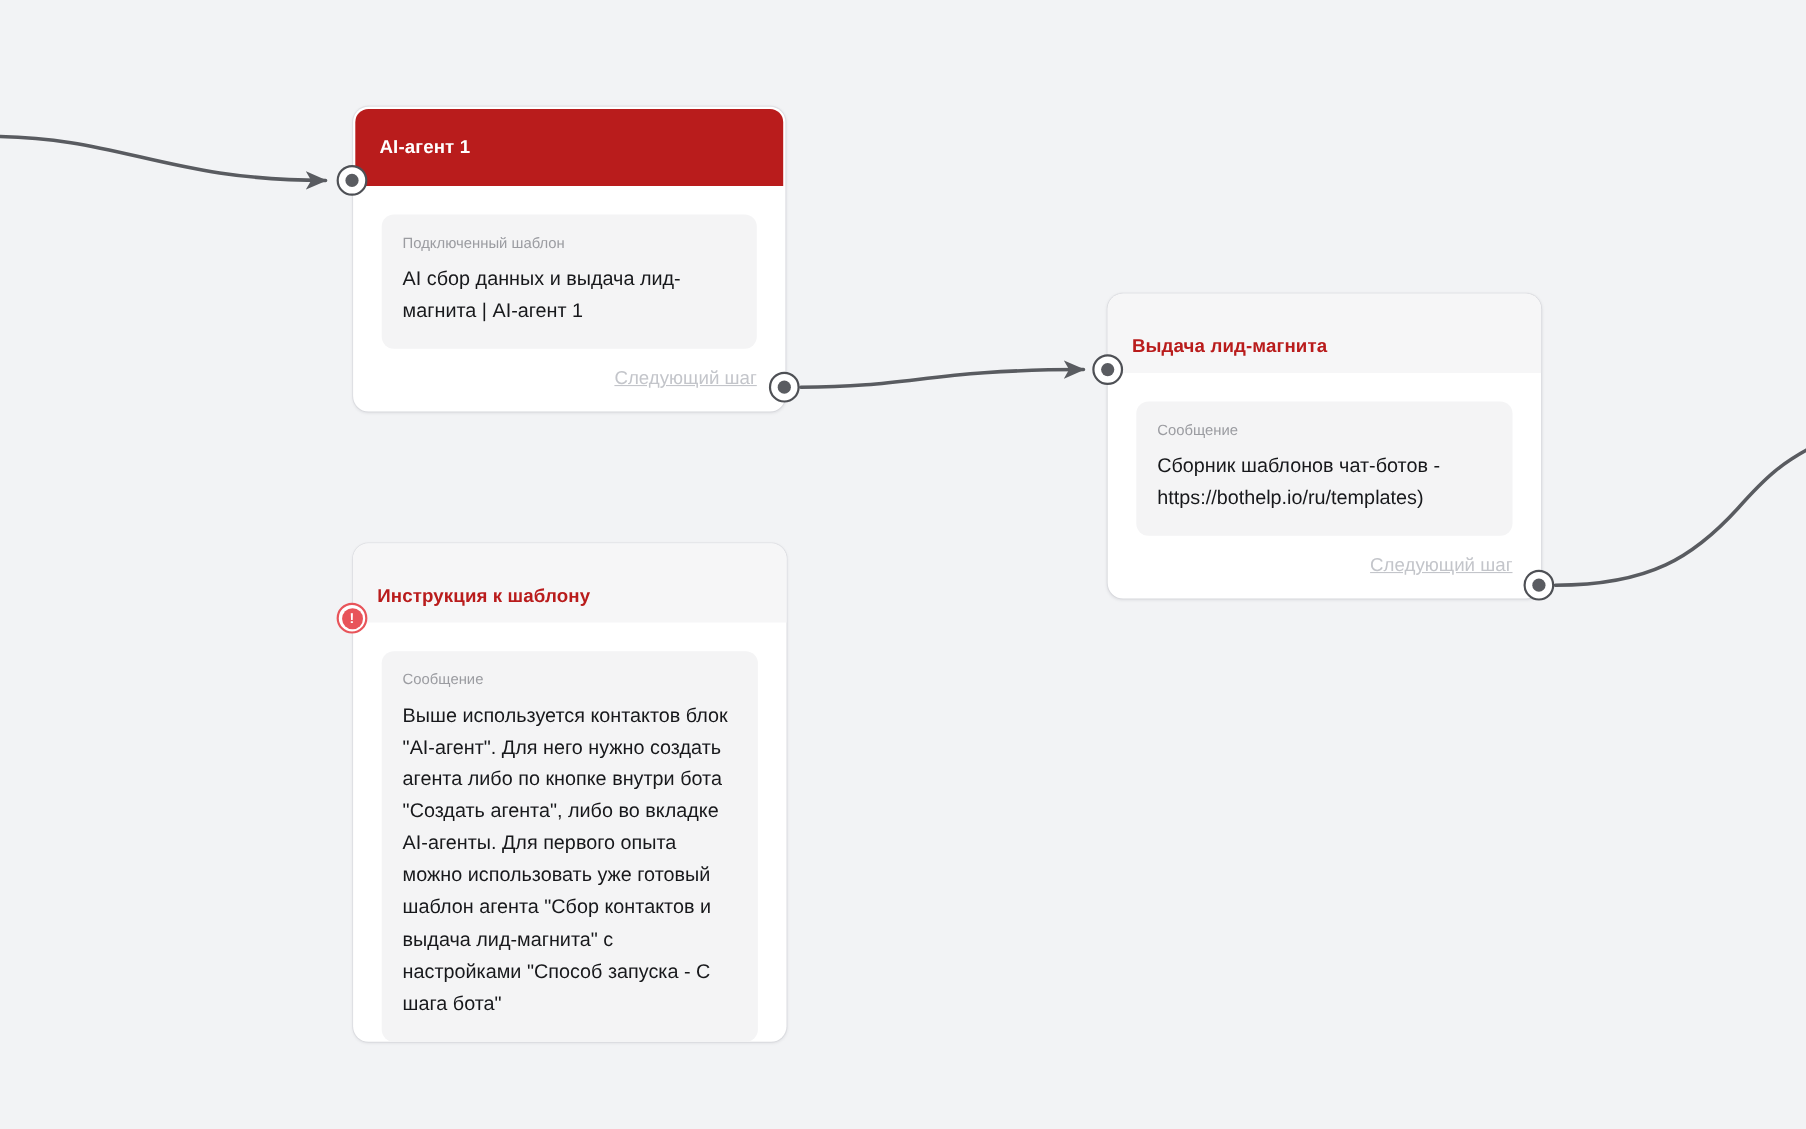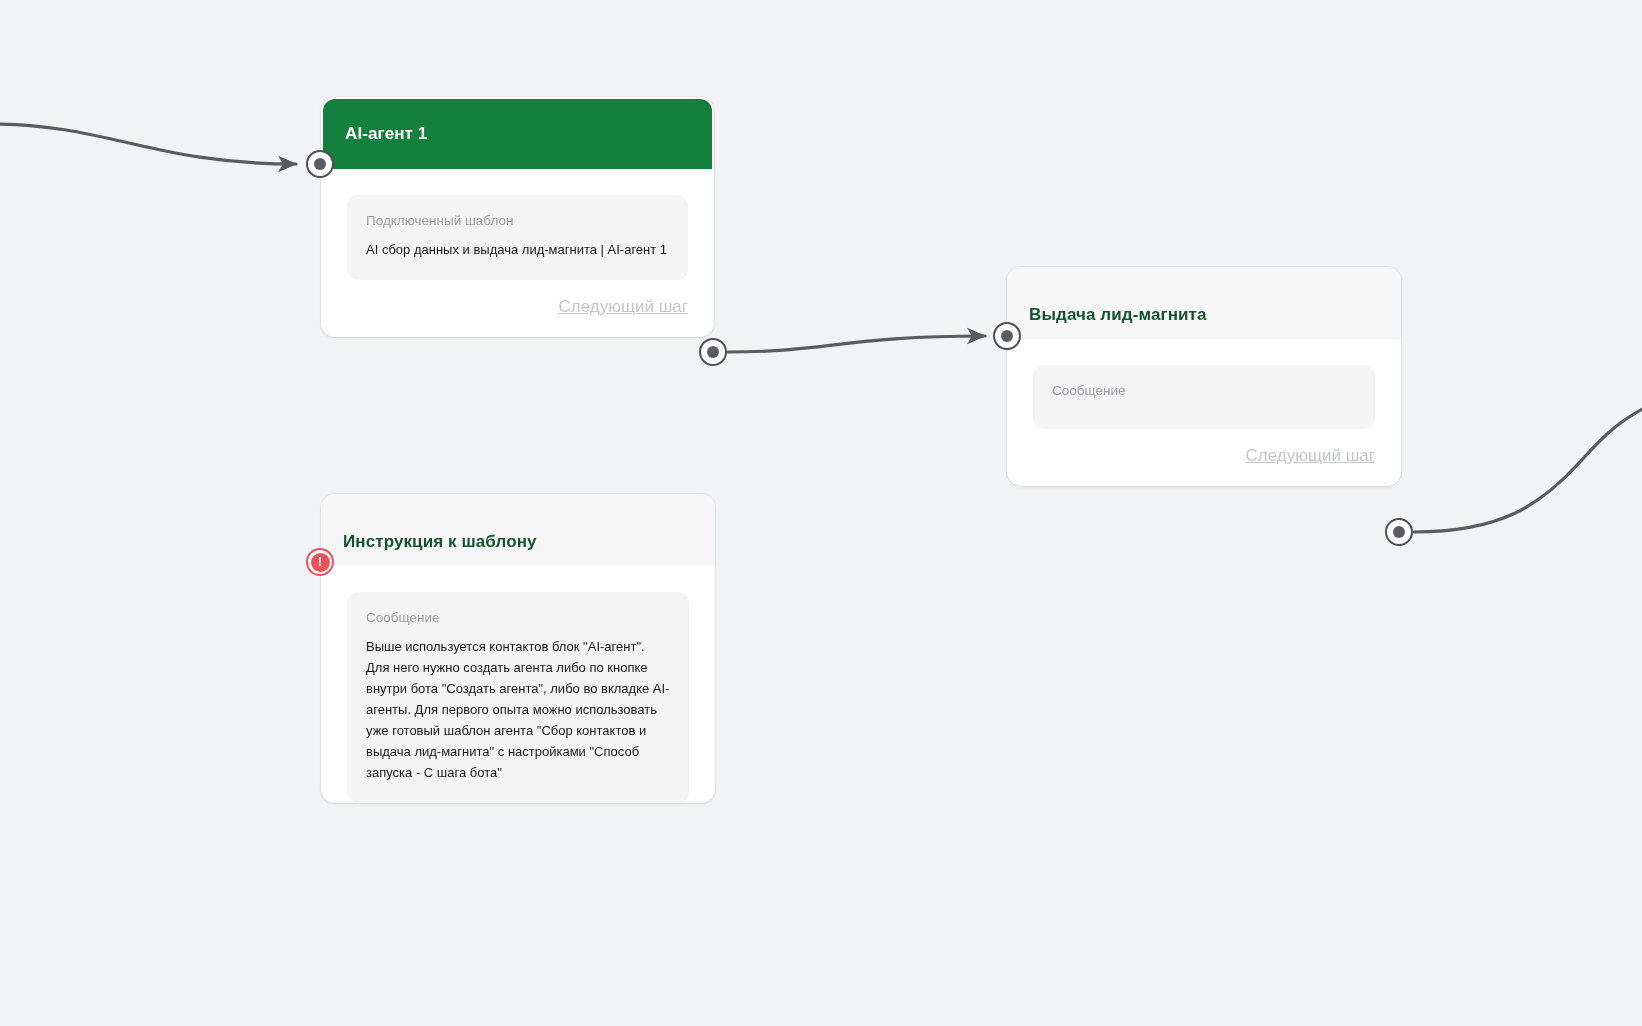--- a/index.html
+++ b/index.html
@@ -42,59 +42,59 @@
 
   .node-header {
     height: 72px;
     display: flex;
     align-items: center;
     padding: 0 22px;
     border-radius: 14px 14px 0 0;
   }
 
   .node-header.dark {
-    background: #15803d;
+    background: #b91c1c;
     border-radius: 12px 12px 0 0;
     margin: 2px 2px 0 2px;
     height: 70px;
   }
 
   .node-header.light {
     background: #f6f6f7;
   }
 
   .node-title {
     font-size: 17px;
     font-weight: bold;
     letter-spacing: .1px;
     line-height: 1.25;
   }
 
   .node-header.dark .node-title { color: #ffffff; }
-  .node-header.light .node-title { color: #14532d; margin-top: 23px; }
+  .node-header.light .node-title { color: #b91c1c; margin-top: 23px; }
 
   .node-body {
     padding: 26px 26px 0 26px;
   }
 
   .field-box {
     background: #f4f4f5;
     border-radius: 11px;
     padding: 17px 19px 20px 19px;
   }
 
   .field-label {
     font-size: 13.5px;
     color: #9b9ca1;
     line-height: 1.3;
     margin-bottom: 9px;
   }
 
   .field-value {
-    font-size: 13px;
+    font-size: 18px;
     color: #17181b;
     line-height: 1.62;
     white-space: pre-line;
     word-break: break-word;
   }
 
   .node-footer {
     display: flex;
     justify-content: flex-end;
     align-items: center;
@@ -199,20 +199,21 @@
   <div class="port" id="port-ai-in"></div>
   <div class="port" id="port-ai-out"></div>
 
   <div class="node" id="node-lead">
     <div class="node-header light">
       <span class="node-title">Выдача лид-магнита</span>
     </div>
     <div class="node-body">
       <div class="field-box">
         <div class="field-label">Сообщение</div>
+        <div class="field-value">Сборник шаблонов чат-ботов - https://bothelp.io/ru/templates)</div>
       </div>
     </div>
     <div class="node-footer">
       <span class="next-step-label">Следующий шаг</span>
     </div>
   </div>
 
   <div class="port" id="port-lead-in"></div>
   <div class="port" id="port-lead-out"></div>
 

